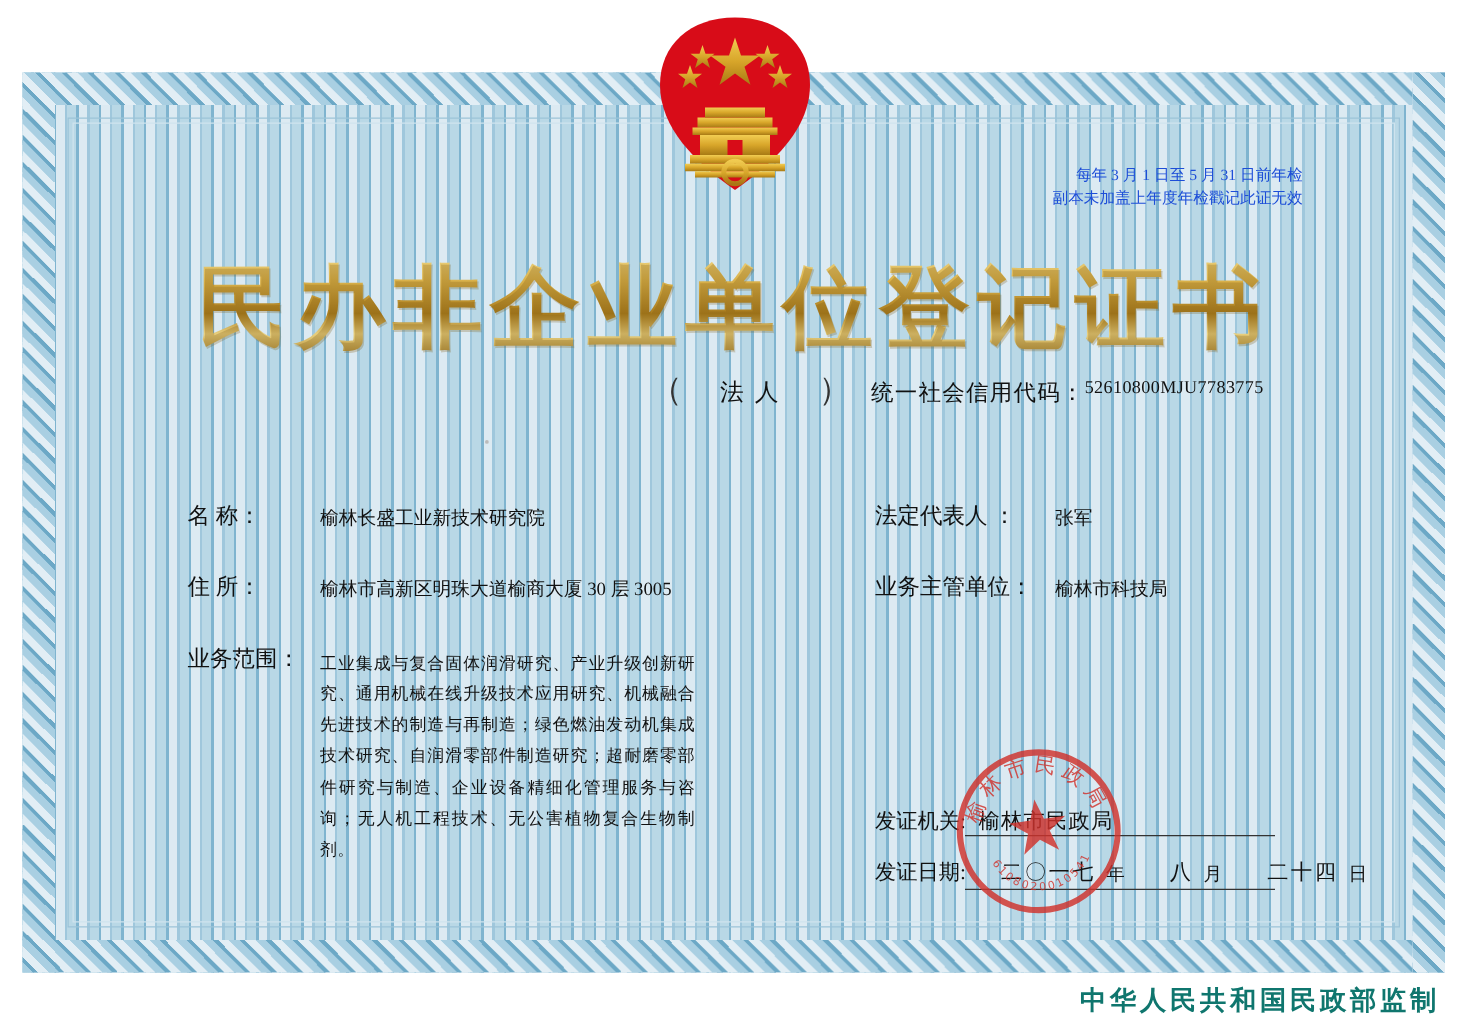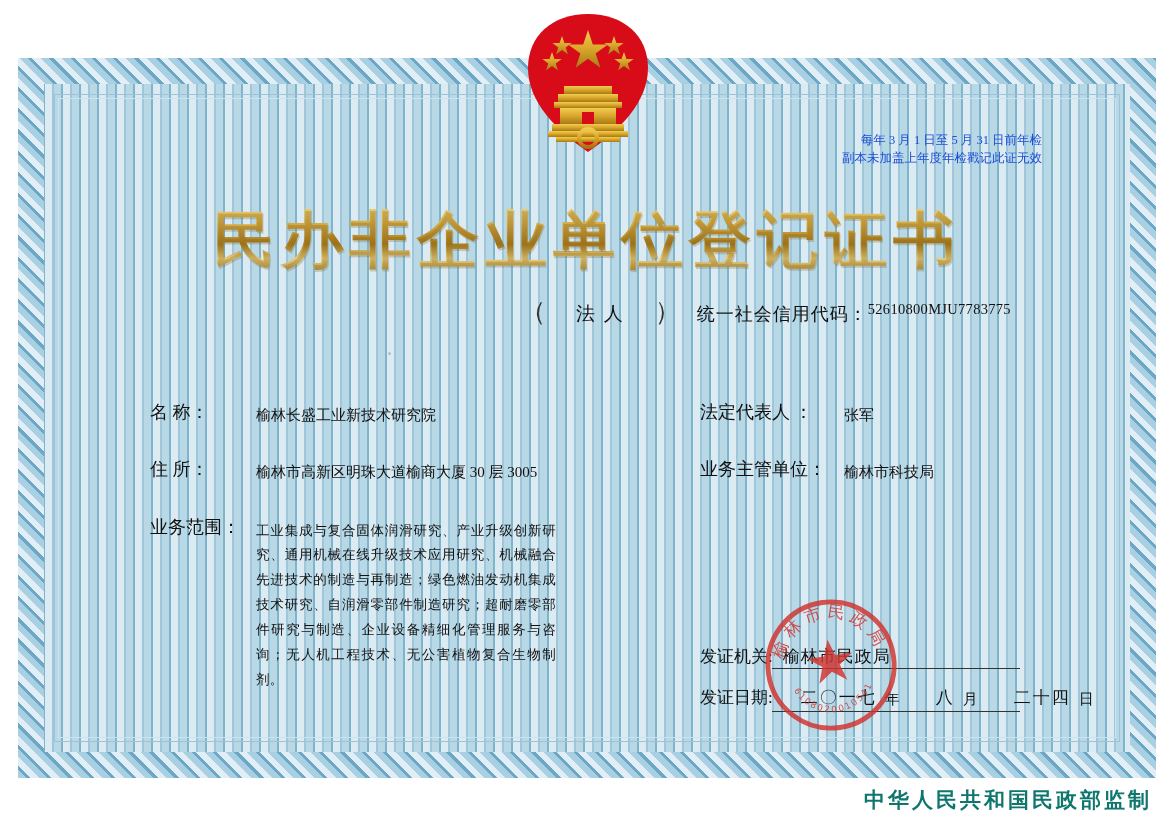--- a/index.html
+++ b/index.html
@@ -92,21 +92,21 @@
 
   
   .main-title {
     position: absolute;
     left: 0;
     right: 0;
     top: 198px;
     text-align: center;
     font-family: "DejaVu Sans", sans-serif;
     font-weight: bold;
-    font-size: 62px;
+    font-size: 72px;
     letter-spacing: 6px;
     color: #c8a23c;
     background: linear-gradient(180deg, #f3dd90 0%, #d9b14a 28%, #a97c1e 55%, #e8cf7d 72%, #8c6413 100%);
     -webkit-background-clip: text;
     background-clip: text;
     -webkit-text-fill-color: transparent;
     text-shadow: 1px 2px 0 rgba(120,85,10,0.25);
     z-index: 5;
   }
 

